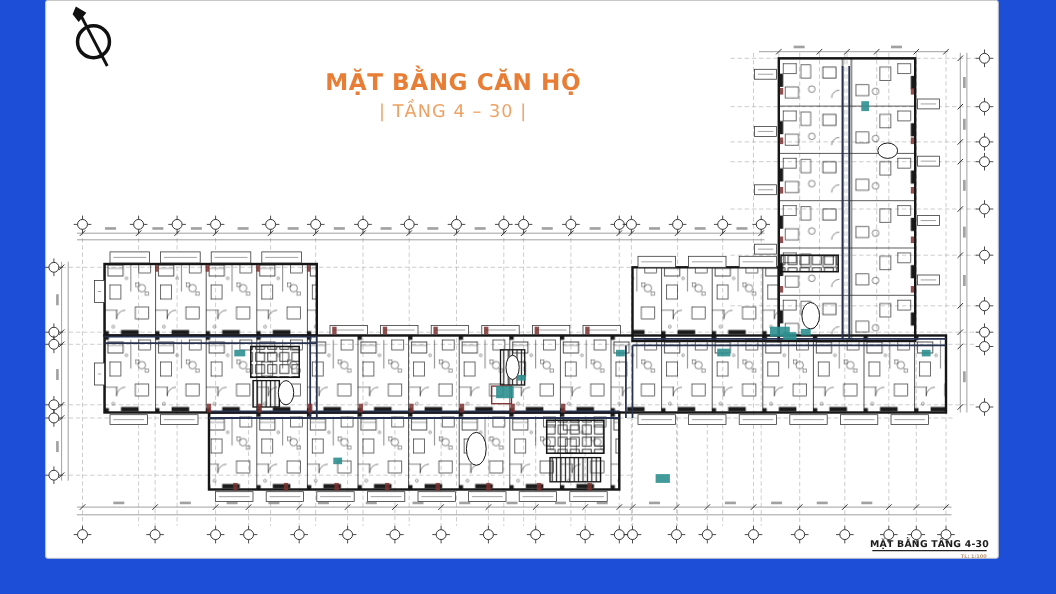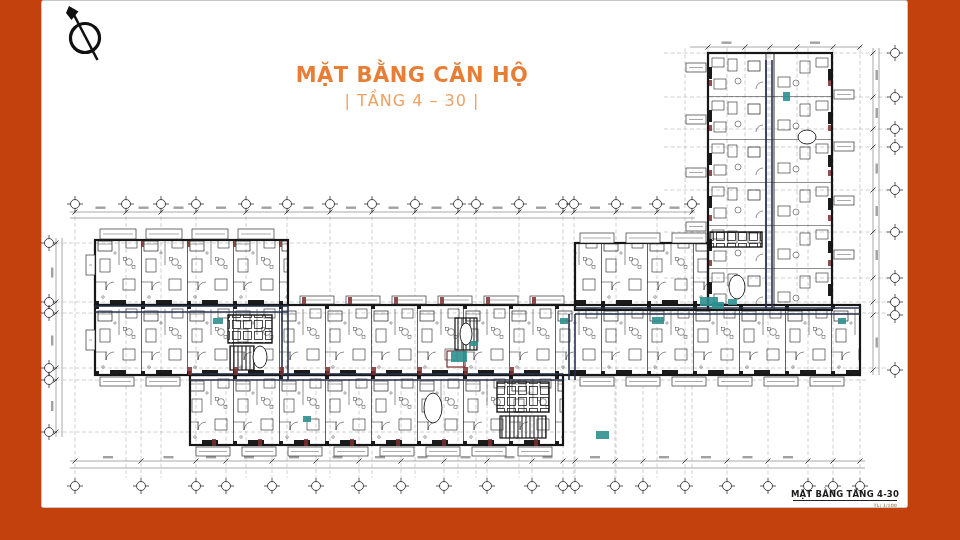--- a/index.html
+++ b/index.html
@@ -1,16 +1,16 @@
 <!DOCTYPE html>
 <html><head>
 <meta charset="utf-8">
 <style>
   html,body{margin:0;padding:0;background:#ffffff;}
-  .page{position:relative;width:960px;height:540px;background:#c2410c;overflow:hidden;
+  .page{position:relative;width:960px;height:540px;background:#1d4ed8;overflow:hidden;
         font-family:"DejaVu Sans","Liberation Sans",sans-serif;}
   svg{display:block}
   .title-main{font-family:"DejaVu Sans","Liberation Sans",sans-serif;font-weight:700;
               font-size:21px;letter-spacing:.5px;}
   .title-sub{font-family:"DejaVu Sans","Liberation Sans",sans-serif;font-weight:400;
              font-size:16px;letter-spacing:1px;}
   .footer-label{font-weight:700;font-size:8.5px;letter-spacing:.2px;}
   .footer-scale{font-weight:700;font-size:4.5px;}
 </style>
 </head>

